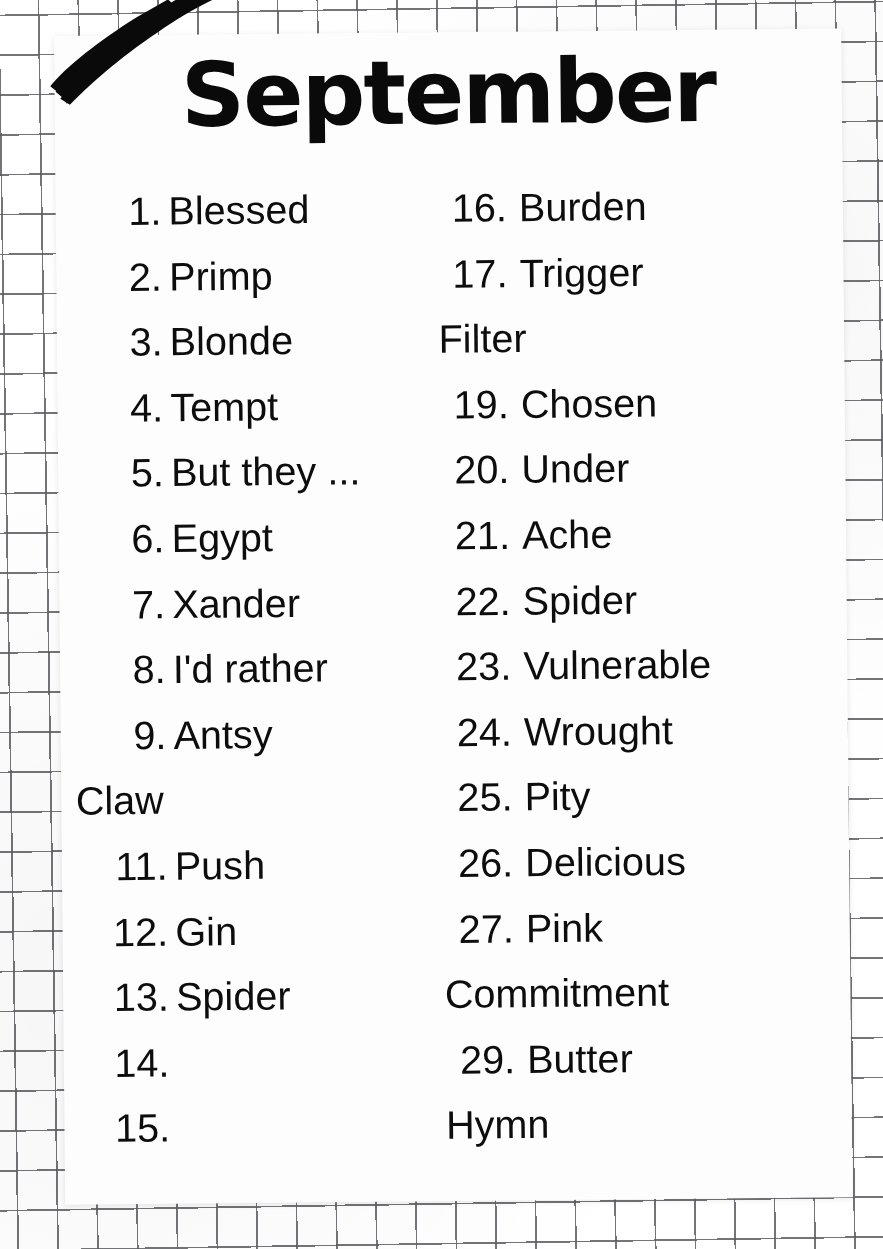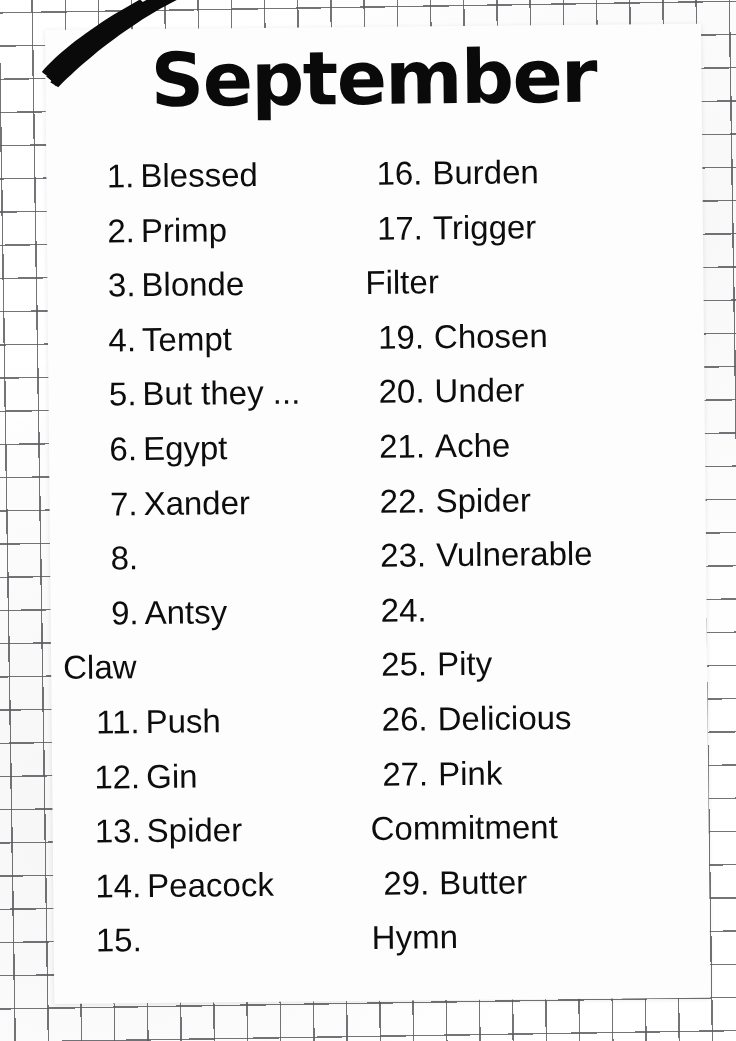--- a/index.html
+++ b/index.html
@@ -175,20 +175,21 @@
         <div class="row">
             <span class="num">6.</span>
             <span class="word">Egypt</span>
           </div>
         <div class="row">
             <span class="num">7.</span>
             <span class="word">Xander</span>
           </div>
         <div class="row">
             <span class="num">8.</span>
+            <span class="word">I'd rather</span>
           </div>
         <div class="row">
             <span class="num">9.</span>
             <span class="word">Antsy</span>
           </div>
         <div class="row">
             <span class="word">Claw</span>
           </div>
         <div class="row">
             <span class="num">11.</span>
@@ -197,21 +198,20 @@
         <div class="row">
             <span class="num">12.</span>
             <span class="word">Gin</span>
           </div>
         <div class="row">
             <span class="num">13.</span>
             <span class="word">Spider</span>
           </div>
         <div class="row">
             <span class="num">14.</span>
-            <span class="word">Peacock</span>
           </div>
         <div class="row">
             <span class="num">15.</span>
           </div>
       </div>
 
       <div class="col col-right">
         <div class="row">
             <span class="num">16.</span>
             <span class="word">Burden</span>
@@ -238,20 +238,21 @@
         <div class="row">
             <span class="num">22.</span>
             <span class="word">Spider</span>
           </div>
         <div class="row">
             <span class="num">23.</span>
             <span class="word">Vulnerable</span>
           </div>
         <div class="row">
             <span class="num">24.</span>
+            <span class="word">Wrought</span>
           </div>
         <div class="row">
             <span class="num">25.</span>
             <span class="word">Pity</span>
           </div>
         <div class="row">
             <span class="num">26.</span>
             <span class="word">Delicious</span>
           </div>
         <div class="row">

